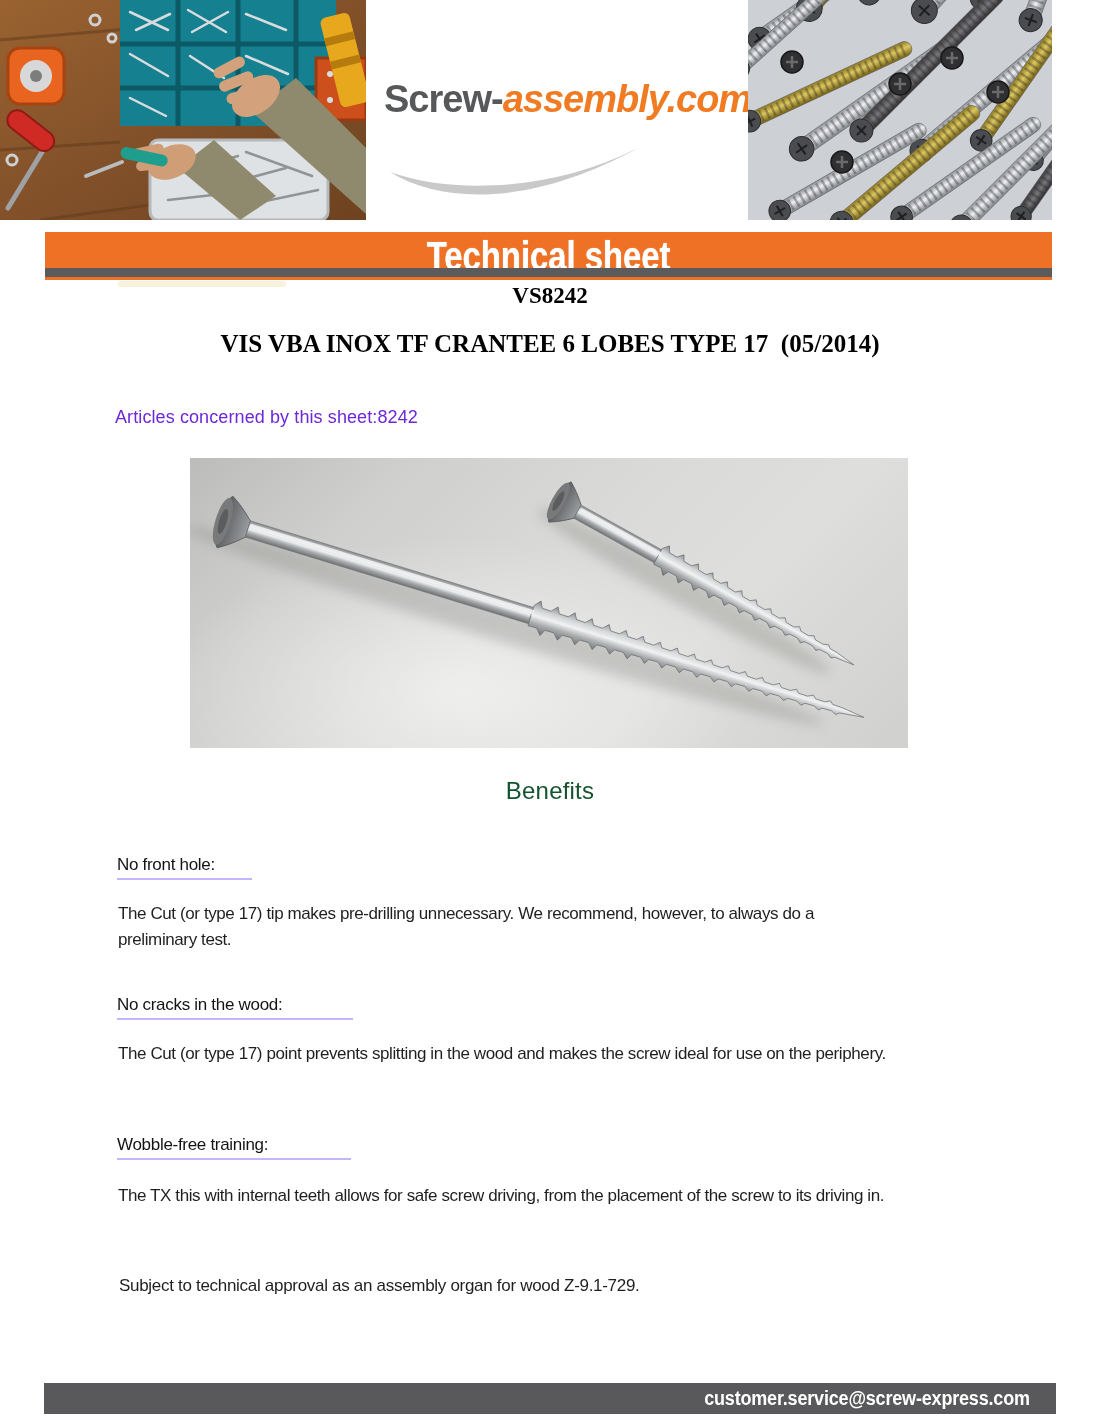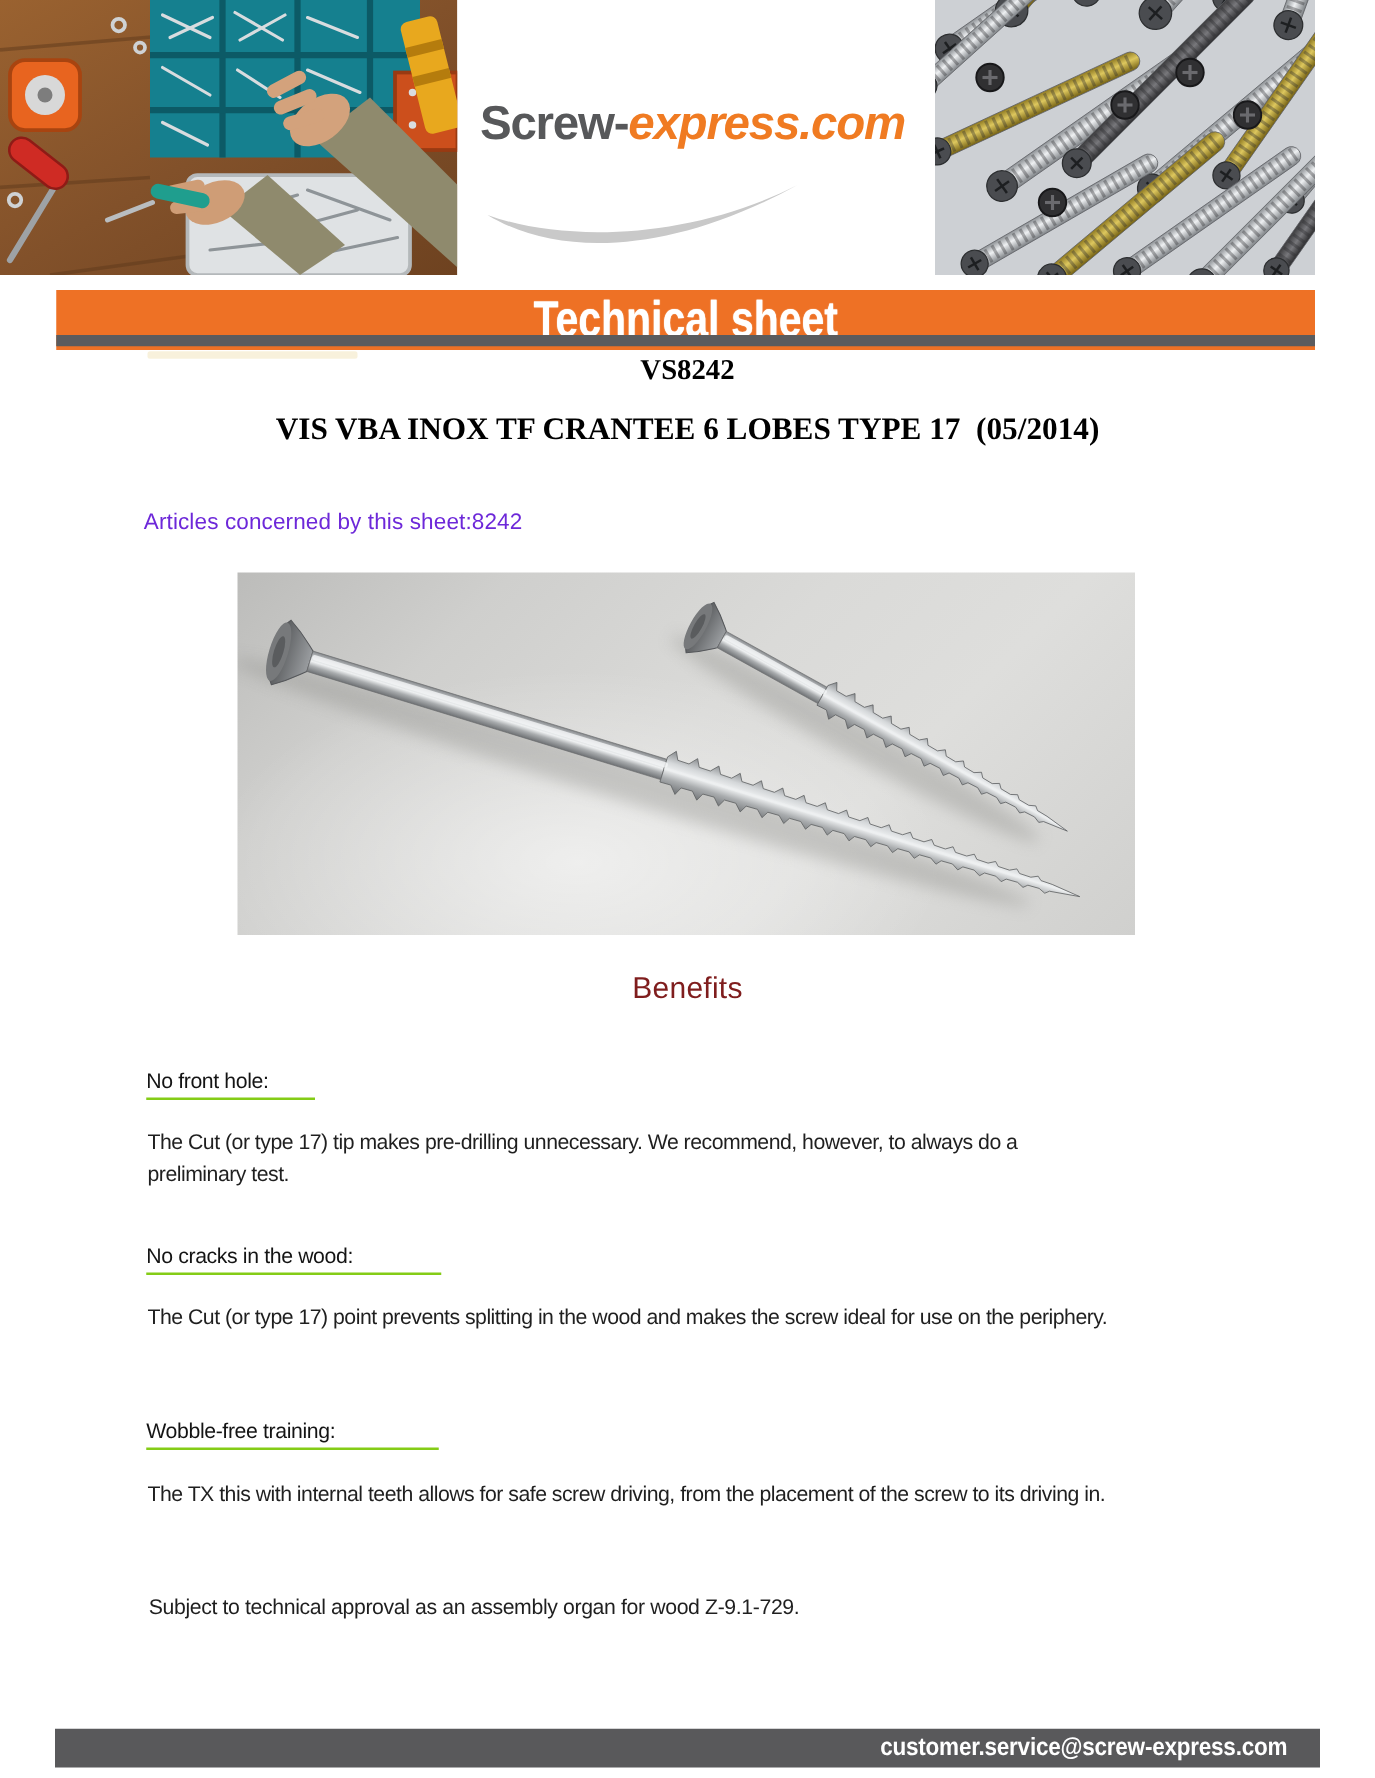--- a/index.html
+++ b/index.html
@@ -23,24 +23,24 @@
                 transform:scaleX(0.82);transform-origin:center;white-space:nowrap;
                 text-shadow:0 0 1px #ffffff;}
   #banner-strip{left:45px;top:268px;width:1007px;height:9px;background:#5b5b5d;}
   #cream-artifact{left:118px;top:281px;width:168px;height:6px;background:#f7efd6;opacity:.85;border-radius:2px;}
 
   
   .center-line{left:0;width:1100px;text-align:center;}
   #doc-code{top:283px;font-family:"Liberation Serif",serif;font-weight:bold;font-size:23px;color:#000;}
   #doc-title{top:330px;font-family:"Liberation Serif",serif;font-weight:bold;font-size:25px;color:#000;white-space:pre;}
   #articles-line{left:115px;top:407px;font-size:18px;color:#6d28d9;letter-spacing:0.1px;}
-  #benefits-heading{top:777px;font-size:24px;color:#7f1d1d;letter-spacing:0.2px;}
+  #benefits-heading{top:777px;font-size:24px;color:#14532d;letter-spacing:0.2px;}
 
   .section-heading{left:117px;font-size:17px;color:#141414;letter-spacing:-0.3px;}
-  .section-heading .ul{display:inline-block;border-bottom:2px solid #84cc16;padding-bottom:3px;}
+  .section-heading .ul{display:inline-block;border-bottom:2px solid #c4b5fd;padding-bottom:3px;}
   .section-body{left:118px;width:960px;font-size:17px;line-height:1.55;color:#1f1f1f;
                 letter-spacing:-0.4px;white-space:pre-line;}
   #footnote{left:119px;top:1276px;font-size:17px;color:#1f1f1f;letter-spacing:-0.3px;}
 
   
   #product-photo{left:190px;top:458px;width:718px;height:290px;overflow:hidden;
       background:
         radial-gradient(ellipse 420px 220px at 38% 80%, rgba(255,255,255,0.55), rgba(255,255,255,0) 70%),
         linear-gradient(135deg,#bcbcba 0%,#cfcfcd 22%,#dadad8 48%,#dededc 68%,#d0d0ce 100%);}
 
@@ -152,21 +152,21 @@
         </g>
       <line x1="122" y1="162" x2="86" y2="176" stroke="#b9bdc0" stroke-width="4" stroke-linecap="round"></line>
     </svg>
   </div>
 
   <div class="abs" id="logo-wrap">
     <svg id="logo-swoosh" width="300" height="80" viewBox="0 0 300 80">
       <path d="M14,52 C70,86 160,84 262,28 C175,72 75,74 14,52 Z" fill="#c9c9c9"></path>
     </svg>
     <div id="logo-text">
-      <span id="logo-part1">Screw-</span><span id="logo-part2">express.com</span>
+      <span id="logo-part1">Screw-</span><span id="logo-part2">assembly.com</span>
     </div>
   </div>
 
   <div class="abs" id="header-right-photo">
     <svg id="pileSvg" width="304" height="220" viewBox="0 0 304 220">
       <defs>
         <linearGradient id="silverG" x1="0" y1="0" x2="0" y2="1">
           <stop offset="0" stop-color="#8e9296"></stop>
             <stop offset="0.45" stop-color="#eef0f2"></stop>
             <stop offset="1" stop-color="#7e8286"></stop>

